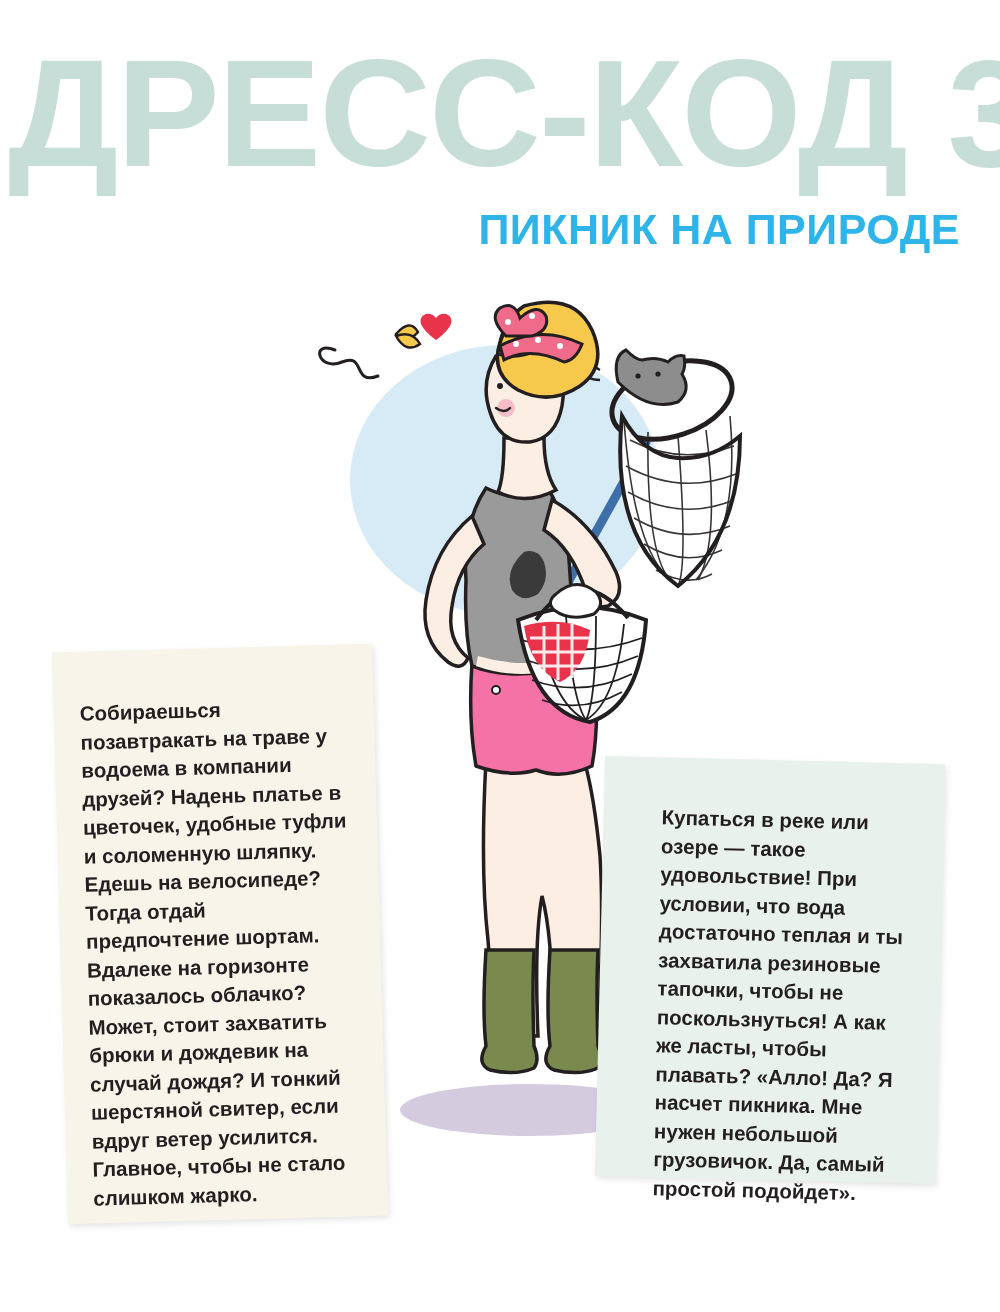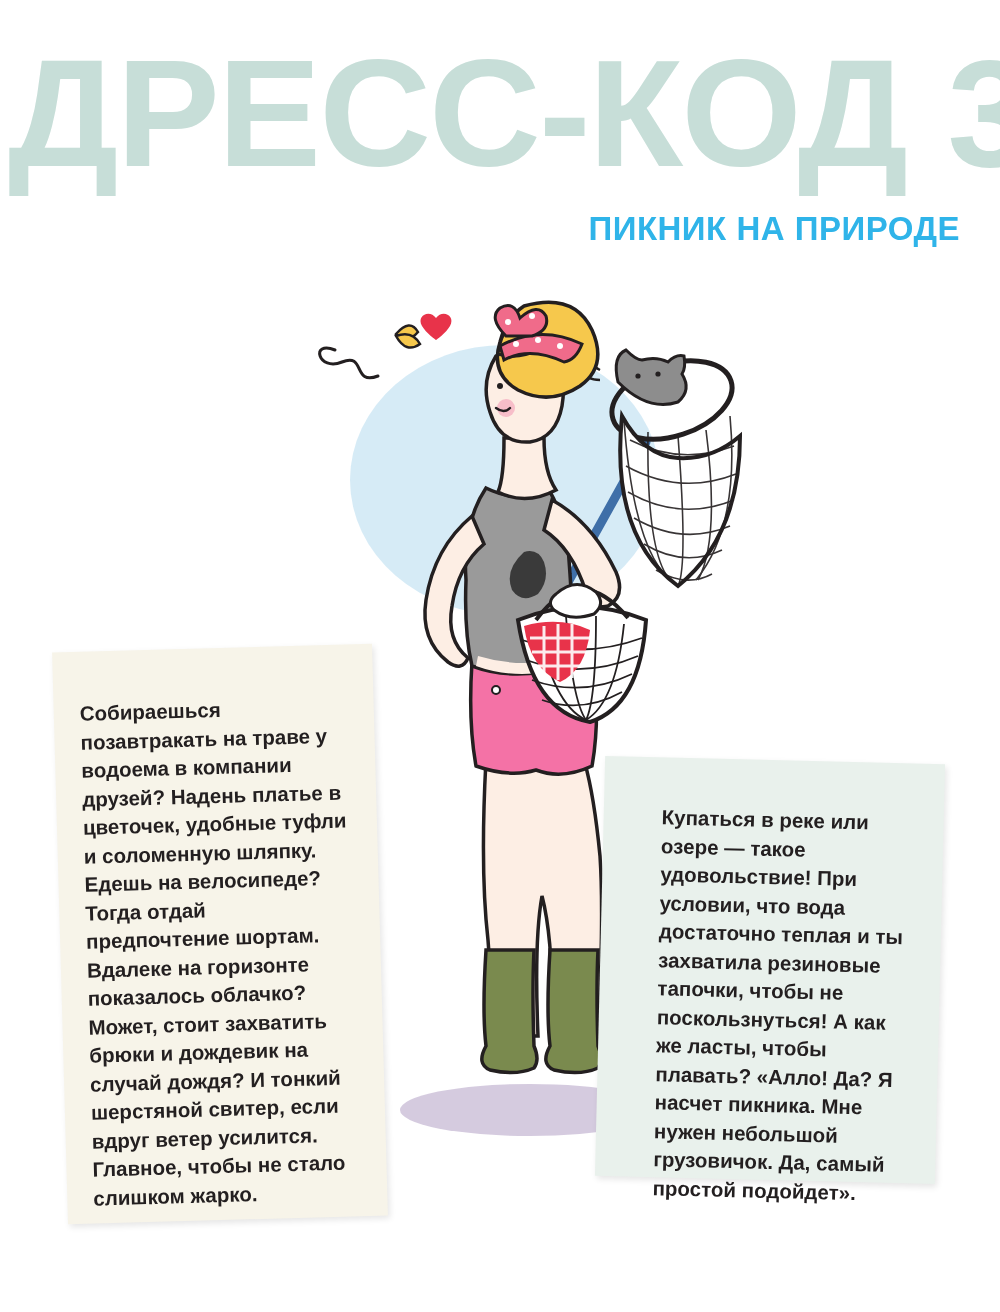--- a/index.html
+++ b/index.html
@@ -28,21 +28,21 @@
     color: #c7ded8;
     white-space: nowrap;
     text-align: left;
     transform: scaleX(1.02);
     transform-origin: left top;
   }
   .page-subtitle {
     position: absolute;
     right: 40px;
     top: 205px;
-    font-size: 33px;
+    font-size: 43px;
     line-height: 48px;
     font-weight: bold;
     letter-spacing: 0.5px;
     color: #2fb4e9;
     text-align: right;
   }
 
   
   .illustration {
     position: absolute;

